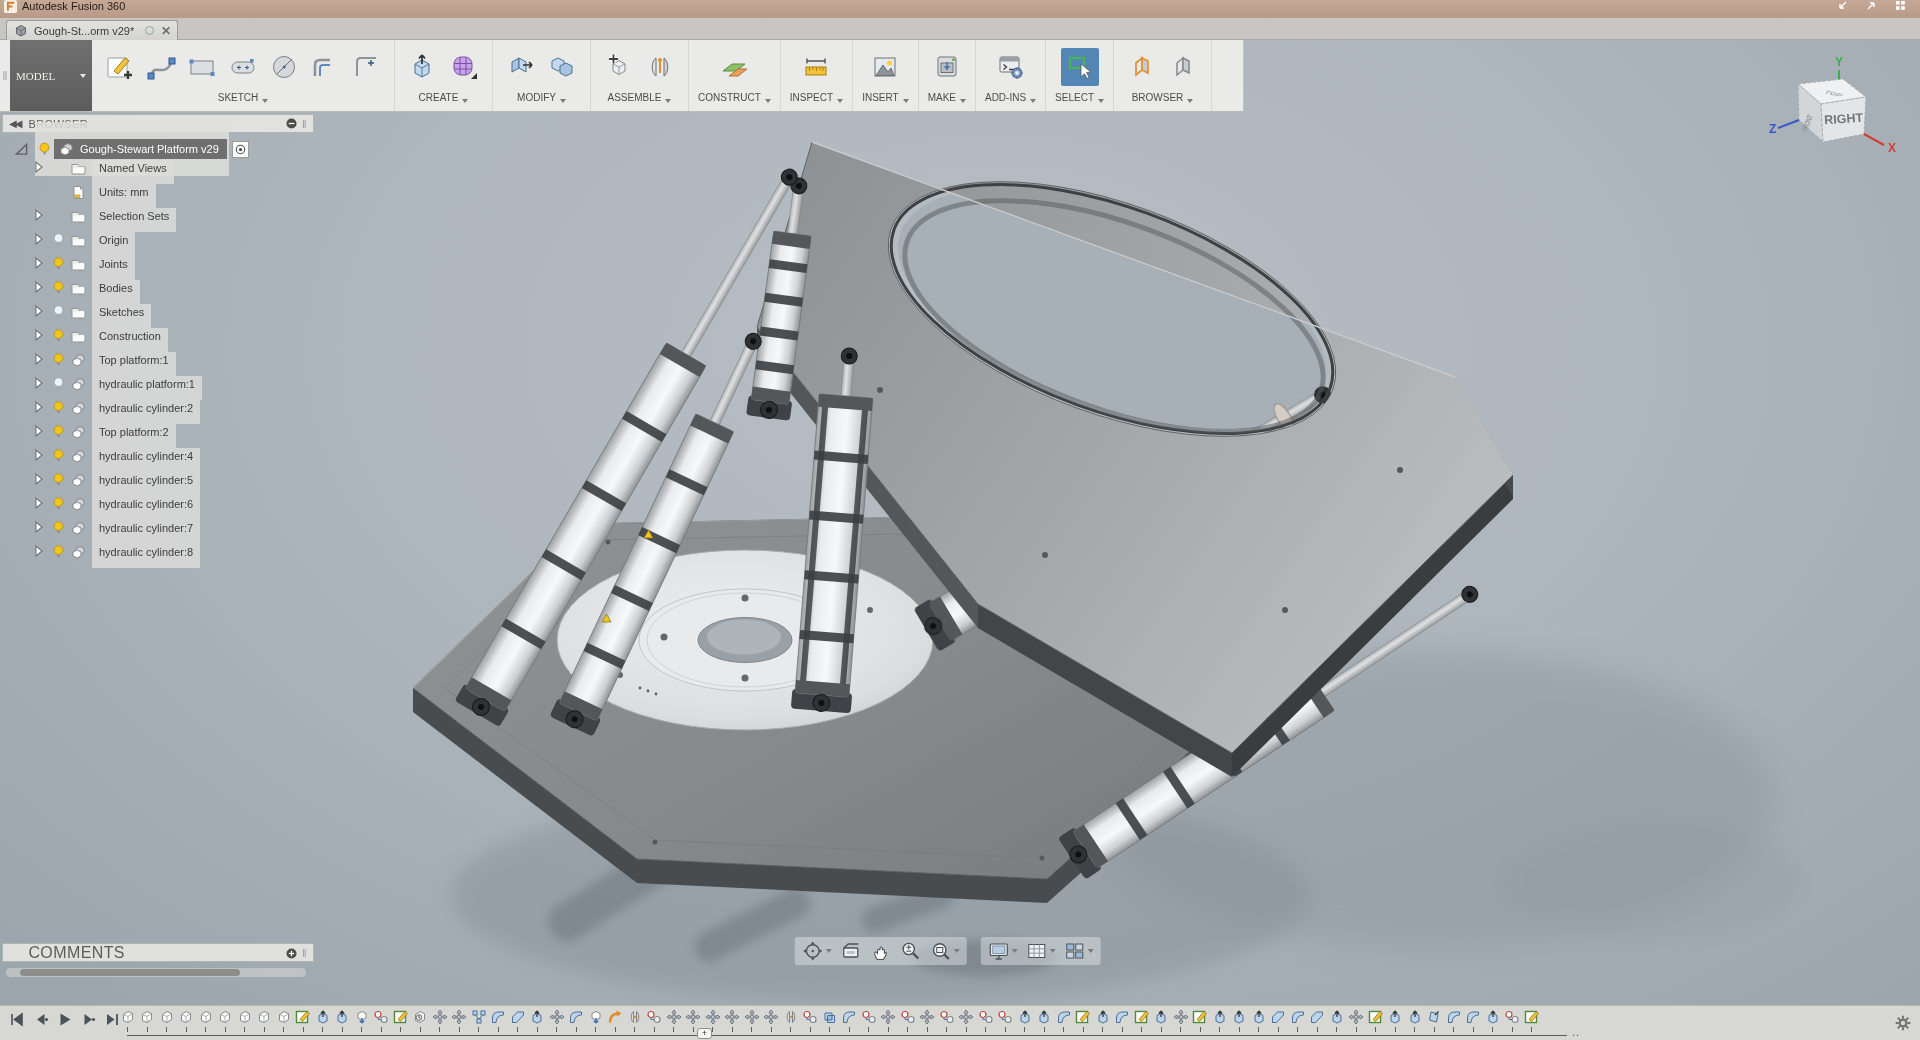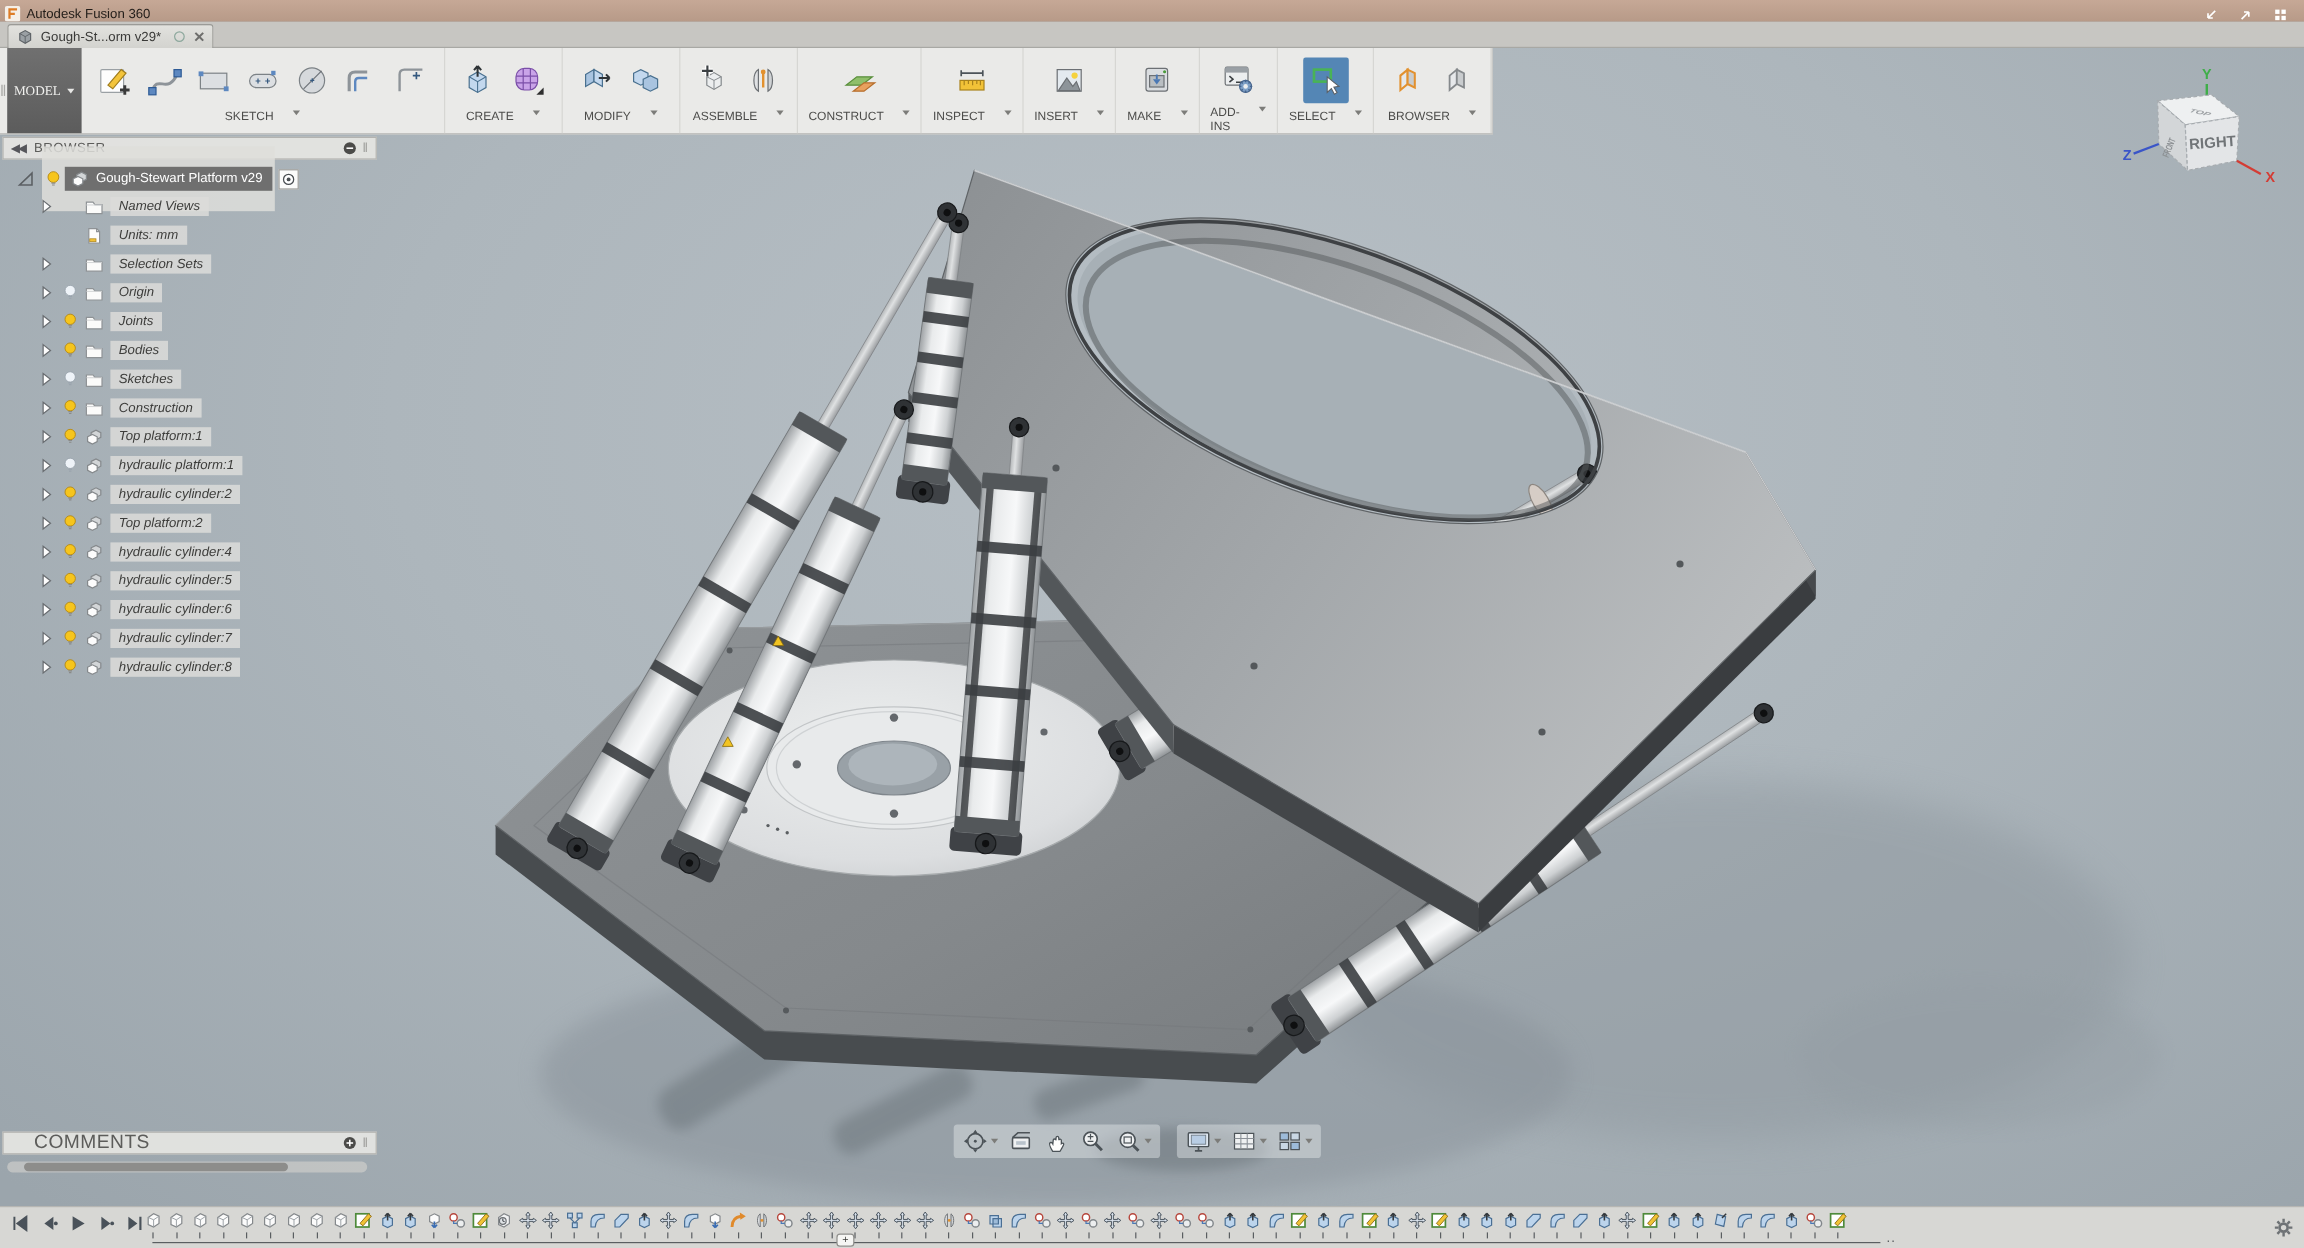--- a/index.html
+++ b/index.html
@@ -1,21 +1,21 @@
 <!DOCTYPE html>
 <html><head>
 <meta charset="utf-8">
 <style>
   html,body{margin:0;padding:0;width:1920px;height:1040px;overflow:hidden;
     font-family:"Liberation Sans",sans-serif;background:#a9b2b8;position:relative;}
   *{box-sizing:border-box;}
 
   
   #titlebar{position:absolute;top:0;left:0;right:0;height:18px;
-    background:linear-gradient(#c6a896,#b79a88);display:flex;align-items:flex-end;
+    background:linear-gradient(#c6a896,#b79a88);display:flex;align-items:flex-start;
     font-size:11px;color:#221d19;z-index:40;}
   #titlebar .logo{width:13px;height:13px;margin:0 5px 0 4px;}
   #titlebar .win-controls{margin-left:auto;display:flex;gap:18px;padding-right:14px;}
   #titlebar .win-controls span{width:11px;height:11px;display:inline-block;cursor:pointer;}
 
   
   #tabbar{position:absolute;top:18px;left:0;right:0;height:22px;background:#c7c6c2;
     border-bottom:1px solid #a8a8a4;z-index:39;}
   .doc-tab{position:absolute;left:6px;top:2px;height:20px;width:172px;
     background:linear-gradient(#e2e2de,#d3d3cf);border:1px solid #9b9b97;border-bottom:none;
@@ -34,21 +34,21 @@
   .caret{width:0;height:0;border-left:3.5px solid transparent;border-right:3.5px solid transparent;
     border-top:4px solid #7c7c79;display:inline-block;}
   #model-btn .caret{border-top-color:#e8e8e6;}
   #tb-groups{display:flex;flex:1;}
   .tb-group{display:flex;flex-direction:column;align-items:center;justify-content:flex-start;
     padding:3px 9px 0 9px;border-right:1px solid #d6d6d3;}
   .tb-icons{height:48px;display:flex;align-items:center;gap:3px;}
   .tb-icon{width:38px;height:38px;display:flex;align-items:center;justify-content:center;
     border-radius:2px;cursor:pointer;}
   .tb-icon.active{background:#5486b5;}
-  .tb-label{font-size:10px;color:#4c4c4a;display:flex;align-items:flex-start;gap:16px;margin-top:1px;cursor:pointer;}
+  .tb-label{font-size:10px;color:#4c4c4a;display:flex;align-items:flex-end;gap:4px;margin-top:1px;cursor:pointer;}
 
   
   #viewport{position:absolute;top:40px;left:0;right:0;bottom:35px;
     background:radial-gradient(ellipse 1400px 900px at 52% 32%, #b7bfc5 0%, #adb6bc 48%, #9ba5ac 100%);z-index:10;}
   #model-svg{position:absolute;inset:0;width:100%;height:100%;}
 
   
   #browser{position:absolute;top:74px;left:2px;width:312px;font-size:11px;color:#3d3d3b;z-index:20;}
   .panel-hdr{height:19px;background:rgba(229,229,226,.93);border:1px solid #b3b3b0;
     display:flex;align-items:center;padding:0 6px;color:#5c5c5a;letter-spacing:.4px;}
@@ -56,21 +56,21 @@
   .panel-hdr .hdr-title{flex:1;}
   .panel-hdr .hdr-btn{width:13px;height:13px;margin-right:4px;cursor:pointer;}
   .panel-hdr .hdr-grip{color:#9a9a97;font-size:11px;}
   #tree{margin-top:5px;}
   .root-row{display:flex;align-items:center;height:22px;margin-left:12px;}
   .root-row .tri{width:15px;height:15px;margin-right:6px;}
   .root-label-wrap{display:flex;align-items:center;background:rgba(222,222,219,.85);padding:17px 2px;}
   .root-label{background:#6f6f6f;color:#fff;padding:2px 8px 2px 4px;display:flex;align-items:center;gap:5px;}
   .root-radio{width:17px;height:17px;background:#fbfbfa;border:1px solid #9a9a97;margin-left:3px;
     display:flex;align-items:center;justify-content:center;cursor:pointer;}
-  .tree-row{display:flex;align-items:center;height:24px;padding-left:30px;cursor:default;font-style:italic;}
+  .tree-row{display:flex;height:24px;padding-left:30px;cursor:default;}
   .tree-row .arrow{width:14px;height:14px;margin-right:5px;flex:0 0 auto;cursor:pointer;}
   .tree-row .bulb{width:15px;height:16px;margin-right:4px;flex:0 0 auto;cursor:pointer;}
   .tree-row .ticon{width:17px;height:16px;margin-right:5px;flex:0 0 auto;}
   .tree-row .tlabel{background:rgba(220,220,217,.85);padding:2px 7px;white-space:nowrap;}
 
   
   #comments{position:absolute;left:2px;bottom:43px;width:312px;z-index:20;}
   #hscroll{position:absolute;left:6px;bottom:28px;width:300px;height:9px;background:rgba(205,205,202,.7);
     border-radius:5px;z-index:20;}
   #hscroll .thumb{position:absolute;left:14px;top:1px;width:220px;height:7px;background:#8d8d8b;border-radius:4px;cursor:pointer;}

